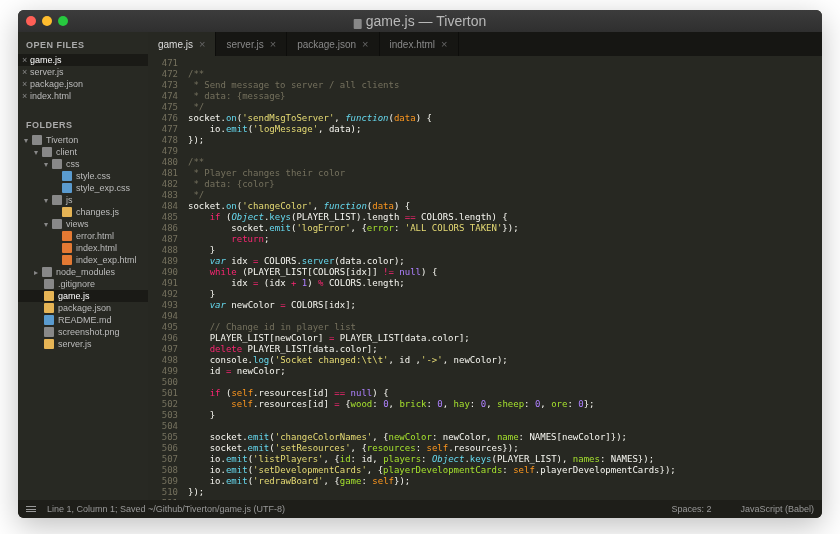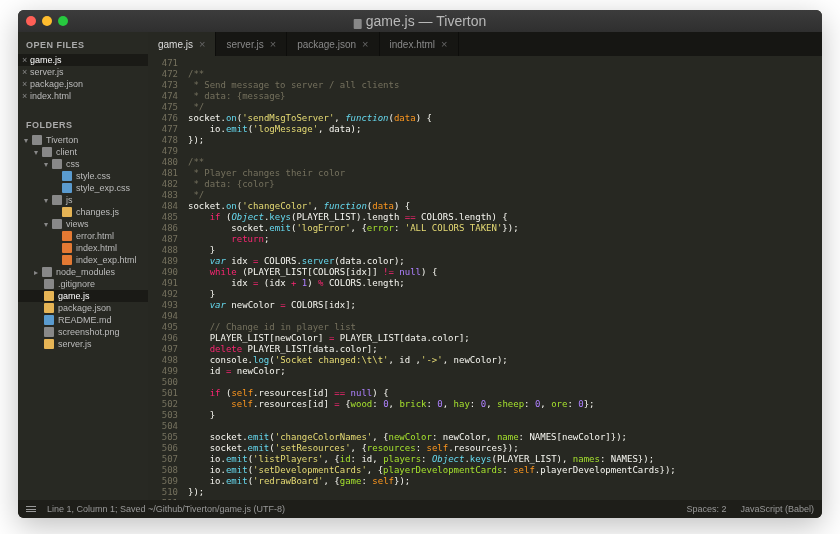--- a/index.html
+++ b/index.html
@@ -118,21 +118,21 @@
       background: #1e1e19;
       color: #999;
       display: flex;
       align-items: center;
       font-size: 9px;
       padding: 0 8px;
       justify-content: space-between;
       flex-shrink: 0;
     }
     .status-left { display: flex; align-items: center; gap: 11px; }
-    .status-right { display: flex; gap: 14px; }
+    .status-right { display: flex; gap: 29px; }
     .ham { display: inline-flex; flex-direction: column; gap: 1.5px; }
     .ham span { width: 10px; height: 1px; background: #999; }
   </style>
 </head>
 <body>
 
 <div class="window">
 
   <div class="titlebar">
     <div class="traffic-lights">

